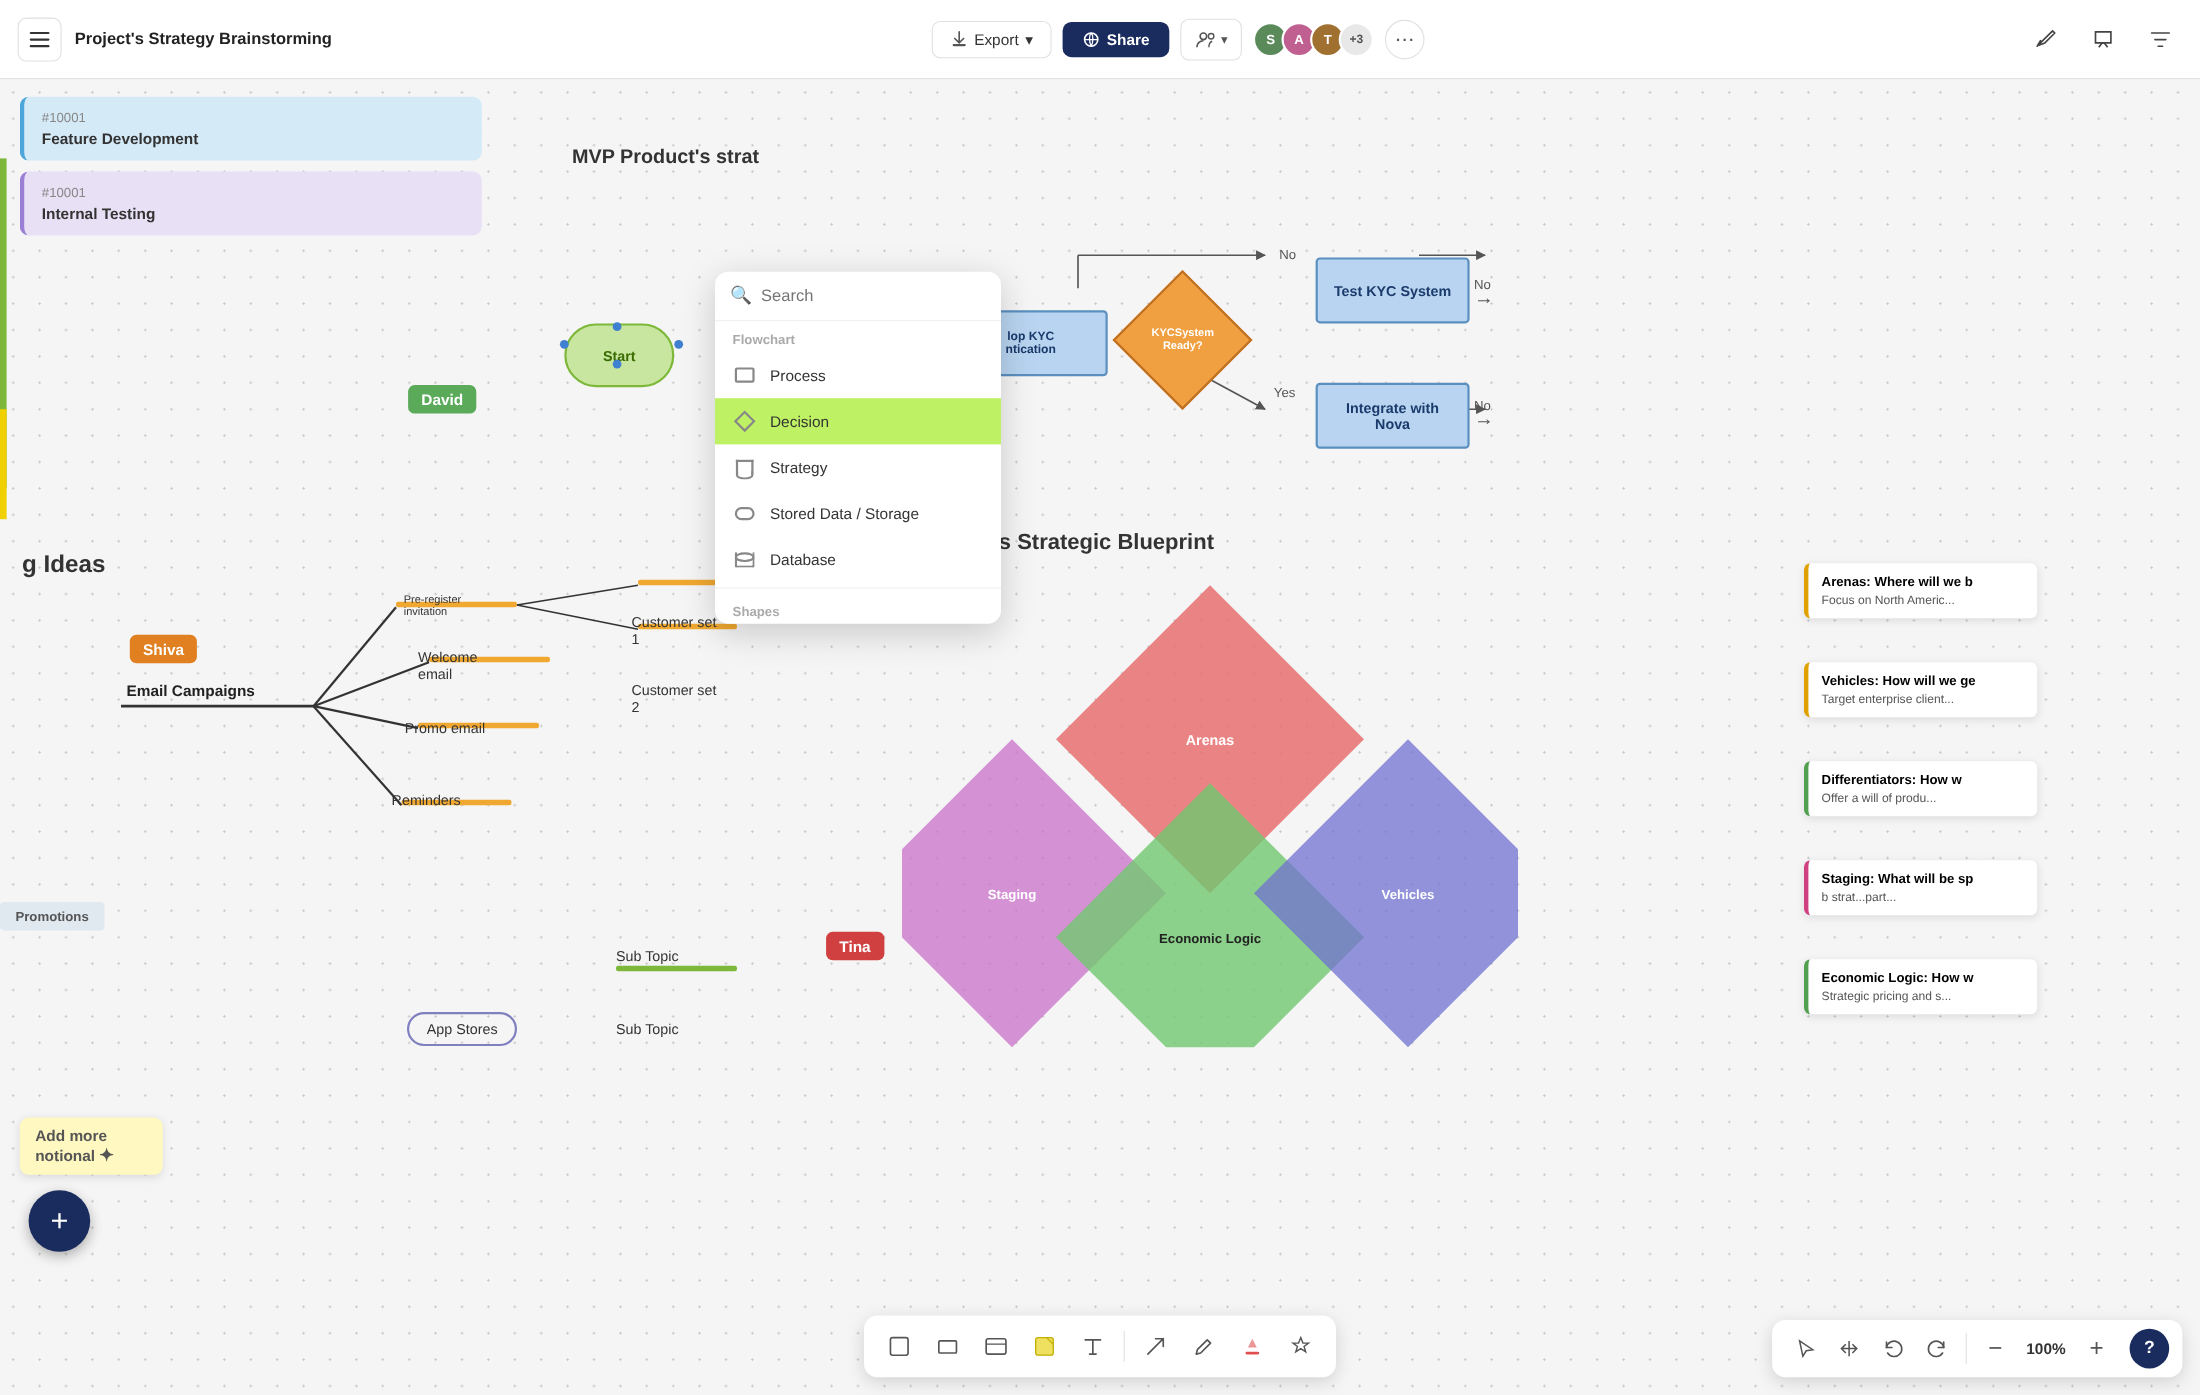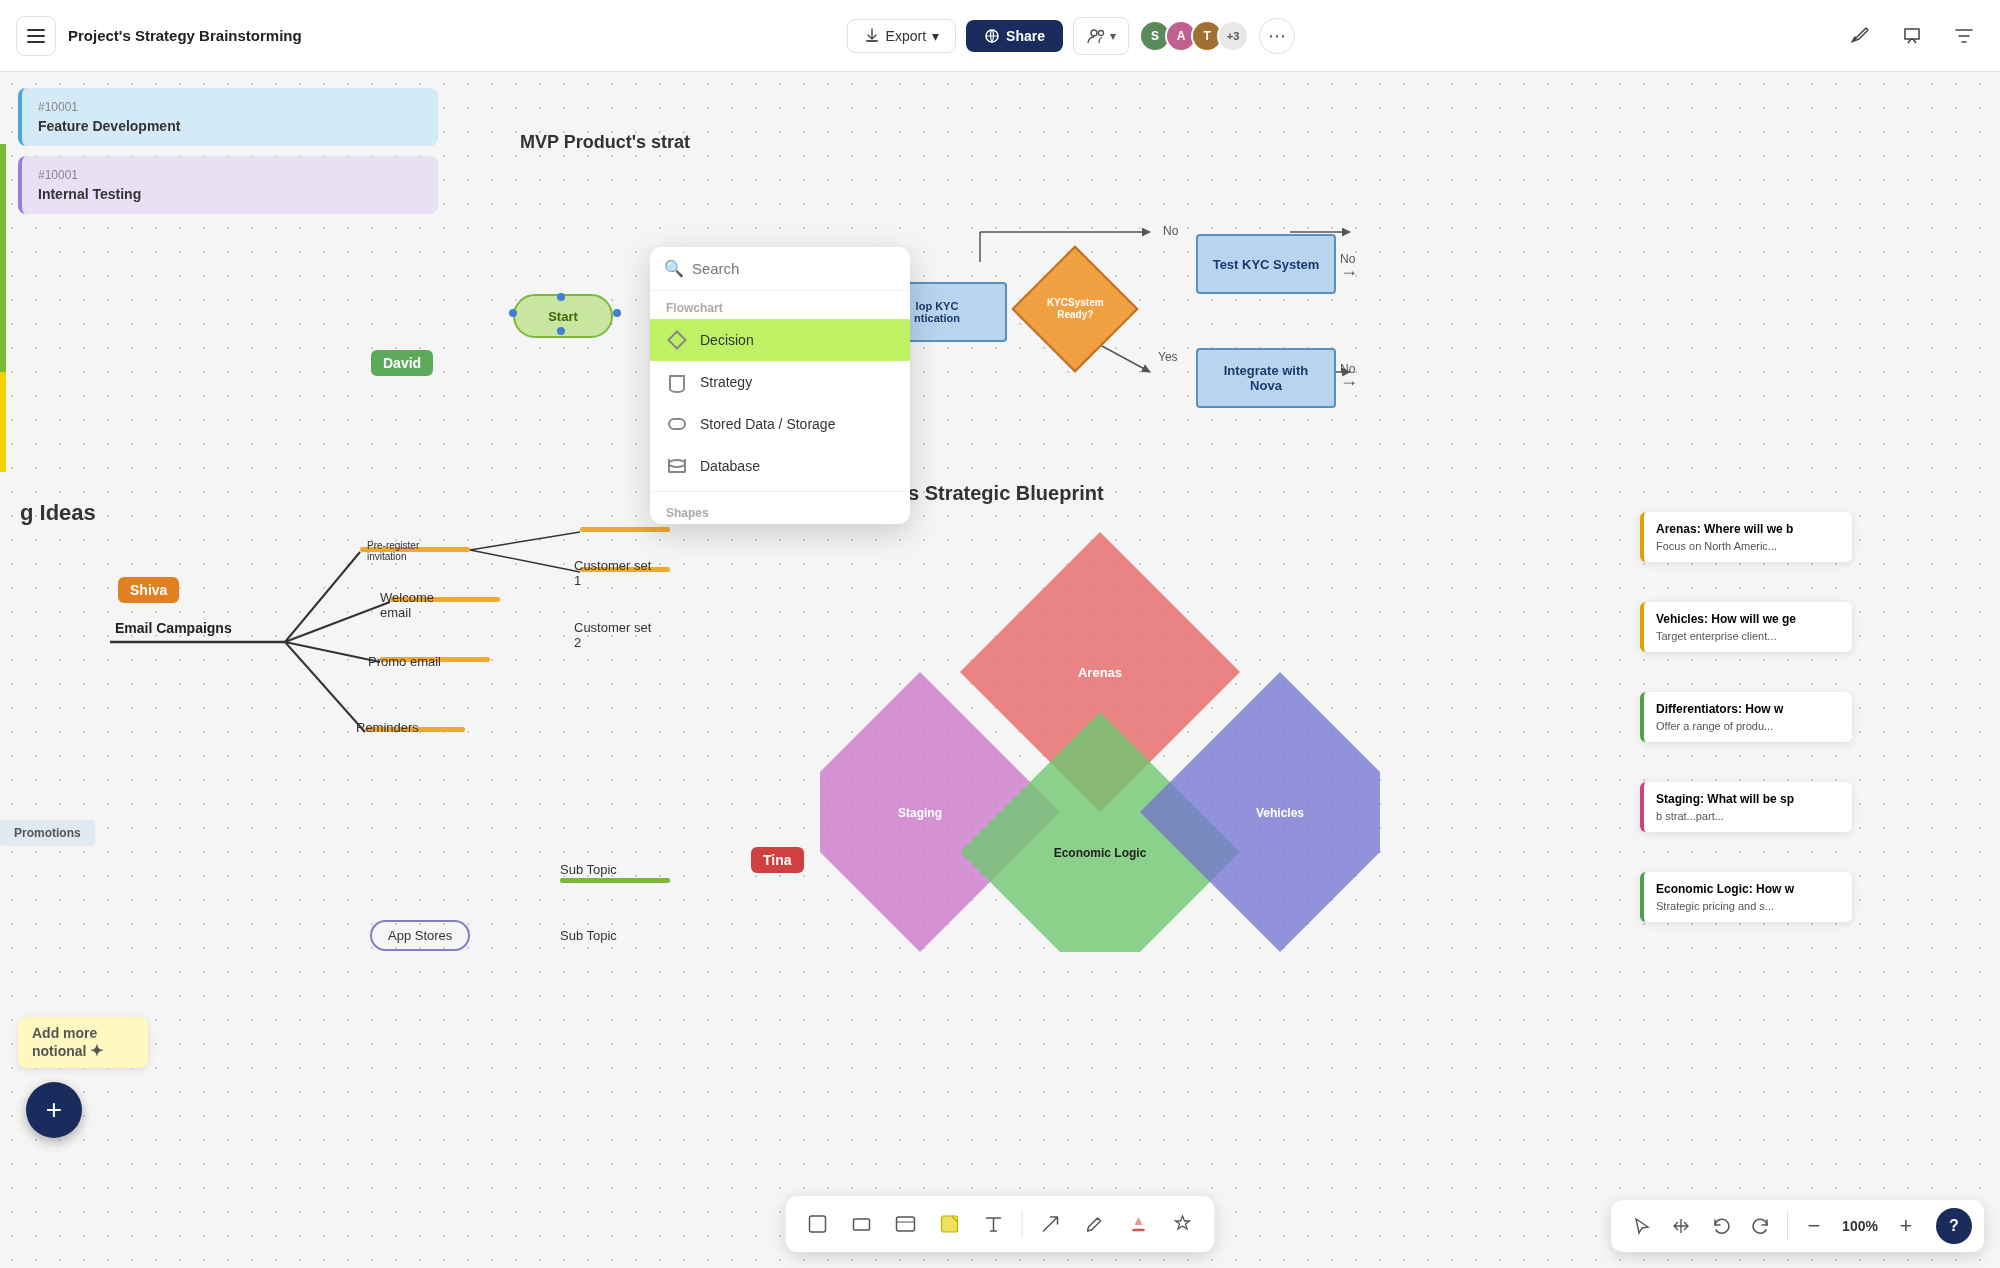--- a/index.html
+++ b/index.html
@@ -67,21 +67,21 @@
       position: absolute; font-size: 18px; font-weight: 700; color: #333;
     }
 
     
     .flow-shape {
       position: absolute; display: flex; align-items: center; justify-content: center;
       font-size: 13px; font-weight: 600; text-align: center;
     }
     .flow-start {
       background: #c8e6a0; border: 2px solid #7db83a; border-radius: 40px;
-      color: #3a6b00; width: 100px; height: 44px;
+      color: #3a6b00; width: 100px; height: 58px;
     }
     .flow-process {
       background: #b8d4f0; border: 2px solid #5a8fc0; border-radius: 4px;
       color: #1a3a6b; width: 140px; height: 60px;
     }
     .flow-result {
       background: #b8d4f0; border: 2px solid #5a8fc0; border-radius: 4px;
       color: #1a3a6b; width: 140px; height: 60px;
     }
 
@@ -335,20 +335,26 @@
 
   <div style="position:absolute;top:188px;left:1340px;font-size:18px;color:#555;">→</div>
   <div style="position:absolute;top:298px;left:1340px;font-size:18px;color:#555;">→</div>
 
   <div class="search-dropdown" style="top:175px;left:650px;">
     <div class="search-input-row">
       <span class="search-icon">🔍</span>
       <input class="search-input-field" readonly="" placeholder="Search" style="">
     </div>
     <div class="dropdown-section-title">Flowchart</div>
+    <div class="dropdown-item">
+      <div class="shape-icon">
+          <div class="shape-rect"></div>
+        </div>
+      <span>Process</span>
+    </div>
     <div class="dropdown-item selected">
       <div class="shape-icon">
           <div class="shape-diamond"></div>
         </div>
       <span>Decision</span>
     </div>
     <div class="dropdown-item">
       <div class="shape-icon">
           <div class="shape-doc"></div>
         </div>
@@ -444,21 +450,21 @@
   <div class="right-panel-card card-yellow" style="top:440px;left:1640px;">
     <div class="right-card-title">Arenas: Where will we b</div>
     <div class="right-card-body">Focus on North Americ...</div>
   </div>
   <div class="right-panel-card card-yellow" style="top:530px;left:1640px;">
     <div class="right-card-title">Vehicles: How will we ge</div>
     <div class="right-card-body">Target enterprise client...</div>
   </div>
   <div class="right-panel-card" style="top:620px;left:1640px;border-color:#50a050;">
     <div class="right-card-title">Differentiators: How w</div>
-    <div class="right-card-body">Offer a range of produ...</div>
+    <div class="right-card-body">Offer a will of produ...</div>
   </div>
   <div class="right-panel-card" style="top:710px;left:1640px;border-color:#d04080;">
     <div class="right-card-title">Staging: What will be sp</div>
     <div class="right-card-body">b strat...part...</div>
   </div>
   <div class="right-panel-card" style="top:800px;left:1640px;border-color:#50a050;">
     <div class="right-card-title">Economic Logic: How w</div>
     <div class="right-card-body">Strategic pricing and s...</div>
   </div>
 

